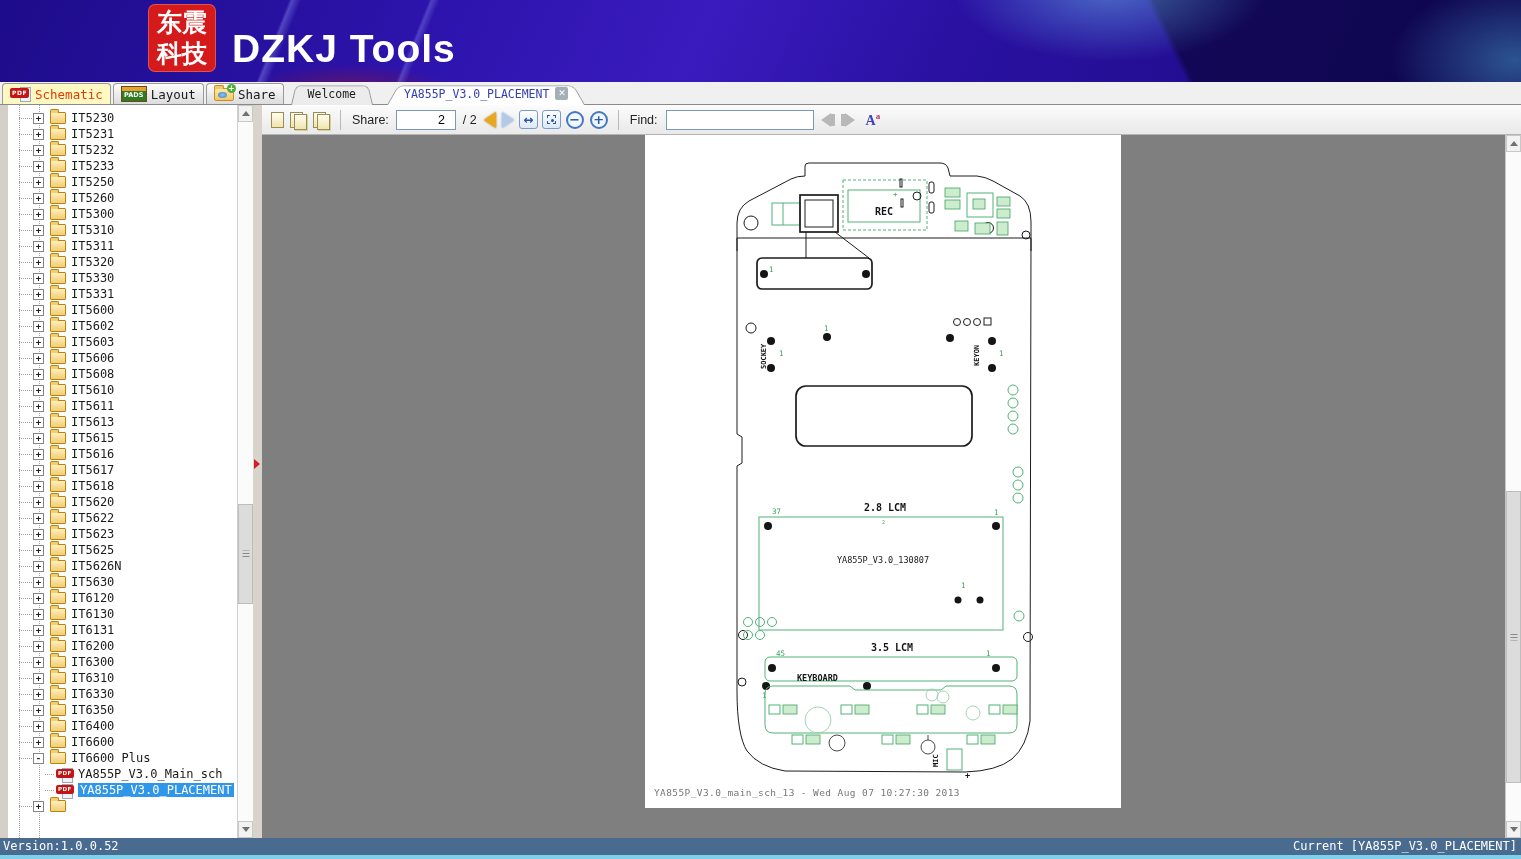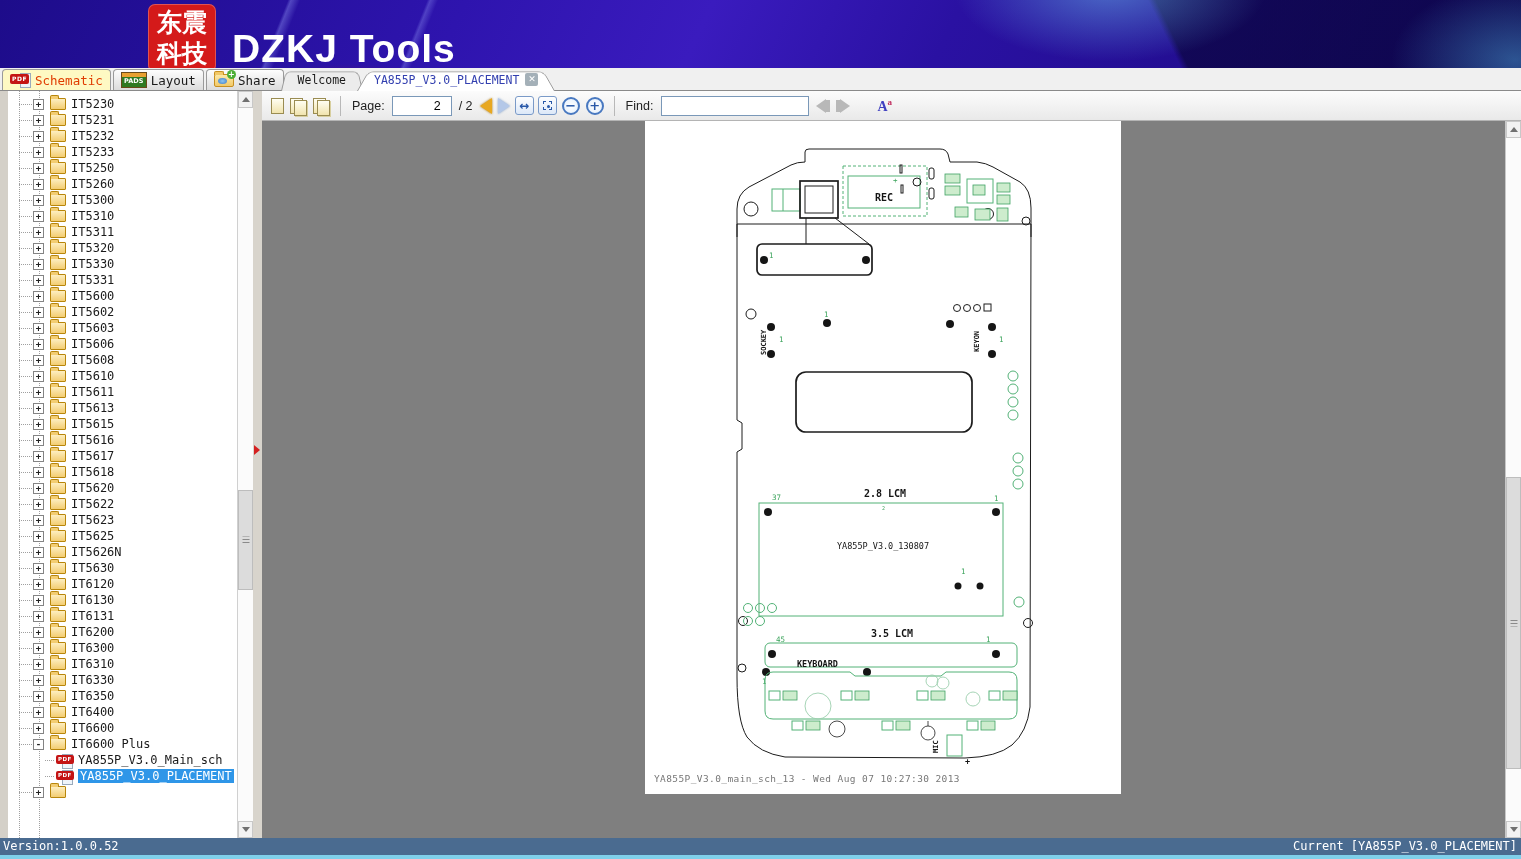--- a/index.html
+++ b/index.html
@@ -15,21 +15,21 @@
   .title-text{position:absolute;left:0;right:0;text-align:center;font-size:14px;color:#111;}
   .win-btns{position:absolute;right:2px;top:0;display:flex;height:25px;}
   .win-btn{width:33px;height:25px;border:1px solid #1a1a1a;border-top:none;background:#58c6e6;
     display:flex;align-items:center;justify-content:center;margin-left:-1px;cursor:default;}
   .win-btn.close{width:40px;background:#c4594f;}
   .glyph-min{width:11px;height:3px;background:#111;}
   .glyph-max{width:10px;height:9px;border:2px solid #111;background:transparent;}
   .glyph-x{font:bold 13px "DejaVu Sans",sans-serif;color:#111;}
 
   
-  .banner{height:68px;flex:none;position:relative;overflow:hidden;
+  .banner{height:82px;flex:none;position:relative;overflow:hidden;
     background:
       radial-gradient(ellipse 240px 110px at 1110px -10px, rgba(120,215,255,.45), transparent 65%),
       radial-gradient(ellipse 190px 120px at 1515px 60px, rgba(90,200,245,.40), transparent 65%),
       linear-gradient(112deg, transparent 18.6%, rgba(160,170,255,.35) 18.8%, transparent 19.4%),
       linear-gradient(112deg, transparent 27.6%, rgba(160,170,255,.30) 27.8%, transparent 28.3%),
       linear-gradient(64deg, transparent 76%, rgba(8,4,54,.65) 76.5%),
       radial-gradient(ellipse 150px 40px at 350px 92px, rgba(150,20,45,.55), transparent 70%),
       linear-gradient(115deg,#1d0c8a 0%,#2e14ae 30%,#3a1bbe 46%,#2a11a2 62%,#1a0a7e 100%);}
   .logo{position:absolute;left:148px;top:4px;width:68px;height:68px;background:#d41a1a;border-radius:7px;
     color:#fff;font-weight:bold;font-size:25px;line-height:31px;text-align:center;padding-top:3px;
@@ -55,21 +55,21 @@
     color:#fff;font:bold 6.5px/16px "DejaVu Sans",sans-serif;text-align:center;flex:none;}
   .share-ic{position:relative;width:20px;height:13px;background:linear-gradient(#fce9a8,#f2c968);
     border:1px solid #c89020;border-radius:2px;flex:none;}
   .share-ic::before{content:"";position:absolute;left:-1px;top:-4px;width:8px;height:3px;background:#f2c968;
     border:1px solid #c89020;border-bottom:none;border-radius:2px 2px 0 0;}
   .share-ic::after{content:"";position:absolute;left:3px;top:3px;width:9px;height:6px;border-radius:50%;
     background:radial-gradient(#8ec6f0,#3a78c8);}
   .plus-dot{position:absolute;right:-3px;top:-5px;width:9px;height:9px;border-radius:50%;background:#4cae34;
     color:#fff;font:bold 8px/9px "DejaVu Sans",sans-serif;text-align:center;}
   .plus-dot::before{content:"+";}
-  .dtab{position:relative;height:21px;margin:0 6px;display:flex;align-items:center;padding:0 8px;cursor:default;}
+  .dtab{position:relative;height:21px;margin:0 16px;display:flex;align-items:center;padding:0 8px;cursor:default;}
   .dtab::before{content:"";position:absolute;left:-9px;right:-9px;top:0;bottom:-1px;background:#ececec;
     border:1px solid #9a9a9a;border-bottom:none;border-radius:6px 6px 0 0;
     transform:perspective(9px) rotateX(3deg);transform-origin:center bottom;}
   .dtab.active::before{background:#fff;}
   .dtab-label{position:relative;z-index:1;font:11.5px "DejaVu Sans Mono",monospace;color:#1a1a1a;}
   .dtab-label.blue{color:#3340b0;}
   .tab-close{position:relative;z-index:1;width:13px;height:13px;margin-left:6px;background:#a4b0b8;
     border-radius:2px;color:#fff;font:bold 9px/13px "DejaVu Sans",sans-serif;text-align:center;}
   .tab-close::before{content:"\2715";}
 
@@ -142,21 +142,21 @@
   .sqbtn .fw{color:#2858a8;font:bold 12px "DejaVu Sans",sans-serif;}
   .fitpage-inner{width:9px;height:9px;border:1px dashed #2858a8;position:relative;}
   .fitpage-inner::after{content:"";position:absolute;left:3px;top:3px;width:3px;height:3px;background:#2858a8;border-radius:50%;}
   .roundbtn{width:18px;height:18px;border:2px solid #4878c0;border-radius:50%;background:radial-gradient(#ffffff,#e2eefc);
     color:#2858a8;font:bold 13px/13px "DejaVu Sans",sans-serif;display:flex;align-items:center;justify-content:center;margin:0 3px;}
   .find-nav{display:flex;align-items:center;margin:0 3px;opacity:1;}
   .fn-bar{width:4px;height:12px;background:#b8b8b8;}
   .fn-tri{width:0;height:0;border-top:7px solid transparent;border-bottom:7px solid transparent;}
   .fn-tri.l{border-right:10px solid #b8b8b8;}
   .fn-tri.r{border-left:10px solid #b8b8b8;}
-  .font-ic{font:bold 14px "Liberation Serif",serif;color:#4040c0;margin-left:24px;text-align:right;}
+  .font-ic{font:bold 14px "Liberation Serif",serif;color:#4040c0;margin-left:8px;text-align:right;}
   .font-ic sup{color:#c03060;font-size:9px;}
 
   
   .doc-area{flex:1;background:#7f7f7f;position:relative;overflow:hidden;}
   .page{position:absolute;left:383px;top:0;width:476px;height:673px;background:#fff;}
   .caption{position:absolute;left:9px;top:652px;font:9.5px "DejaVu Sans Mono",monospace;color:#777;letter-spacing:0.4px;white-space:nowrap;}
   .doc-scroll{position:absolute;right:0;top:0;width:16px;height:100%;background:#fbfbfb;border-left:1px solid #c8c8c8;}
 
   
   .k{stroke:#1c1c1c;fill:none;stroke-width:1;}
@@ -467,21 +467,21 @@
           </button>
         <button class="tbtn">
             <span class="icon-page"></span>
             <span class="icon-page b2"></span>
           </button>
         <button class="tbtn">
             <span class="icon-page"></span>
             <span class="icon-page b2"></span>
           </button>
         <div class="vsep"></div>
-        <span class="tlabel">Page:</span>
+        <span class="tlabel">Share:</span>
         <input class="page-input" value="2" style="">
         <span class="tlabel">/ 2</span>
         <button class="tbtn">
             <span class="nav-tri prev"></span>
           </button>
         <button class="tbtn">
             <span class="nav-tri next"></span>
           </button>
         <span class="sqbtn">
             <span class="fw">↔</span>

